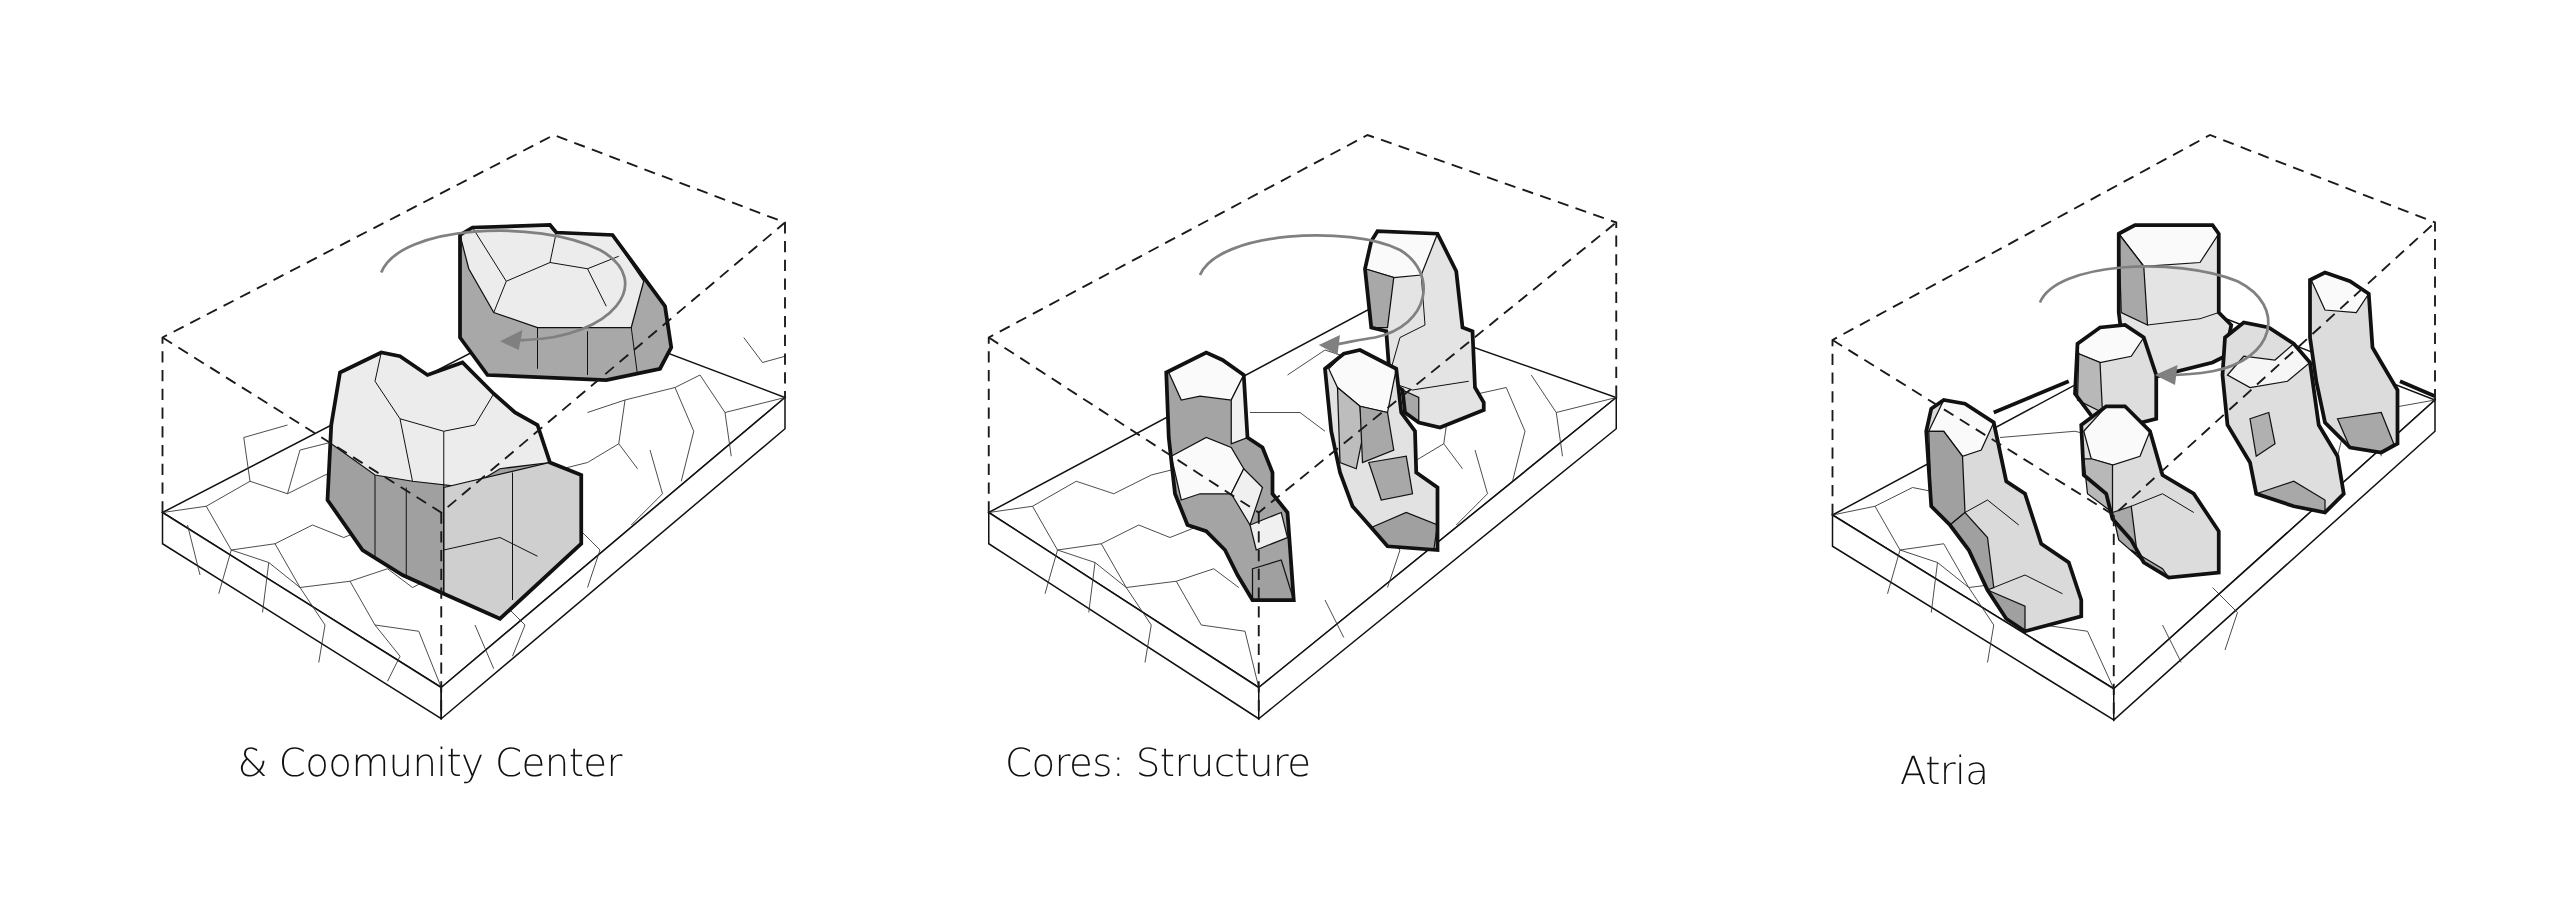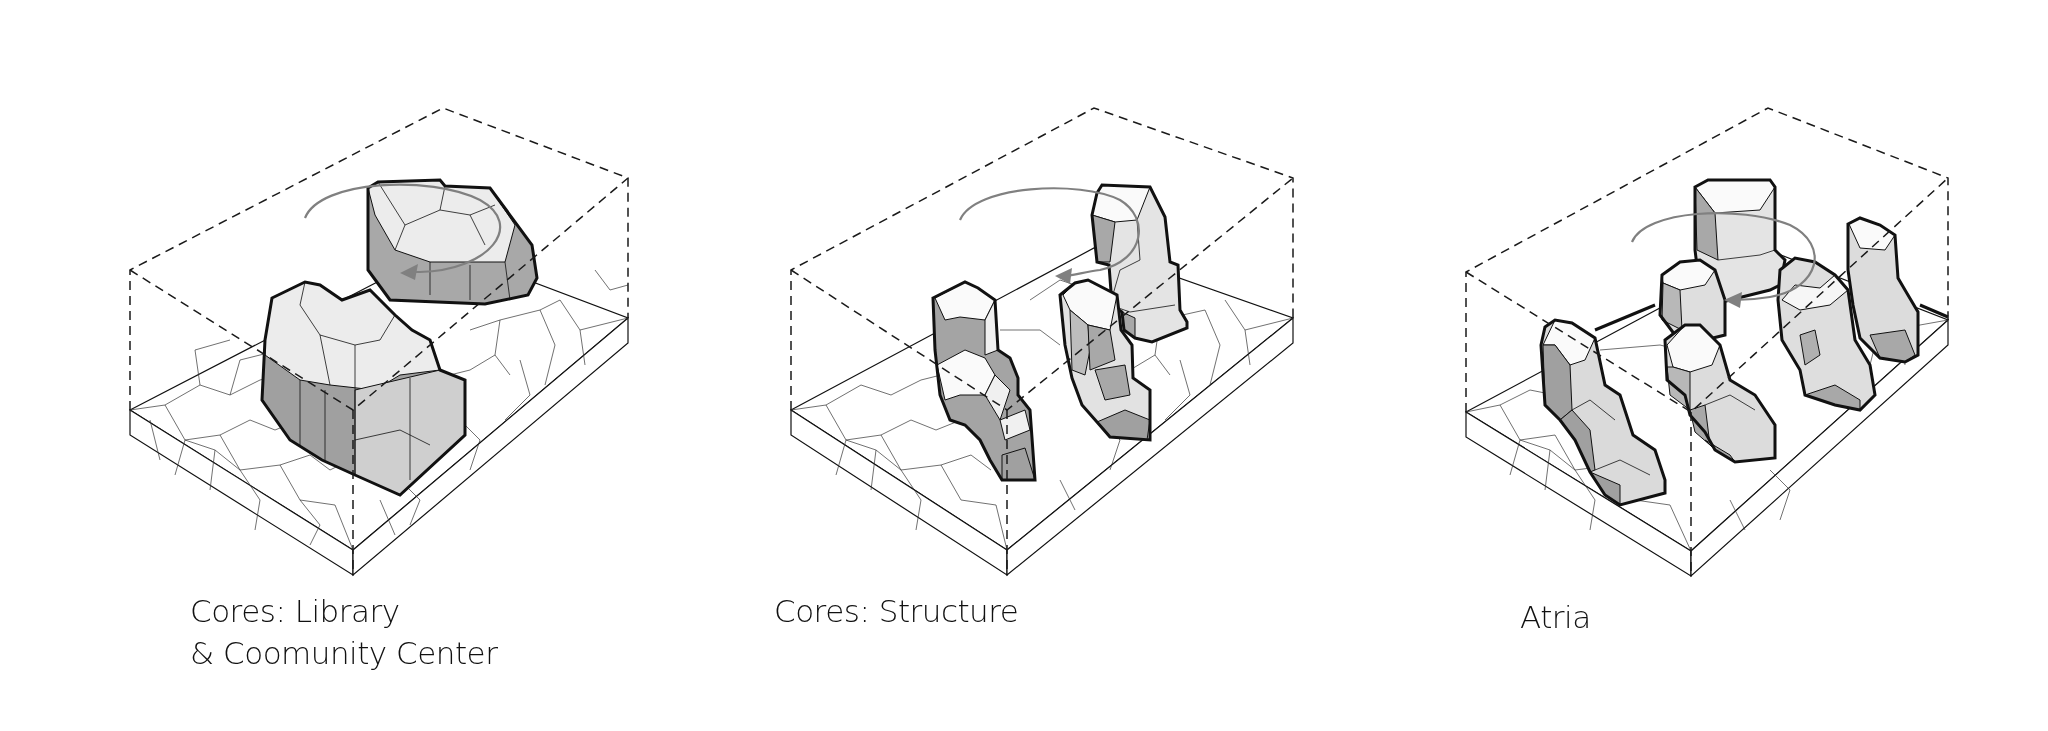--- a/index.html
+++ b/index.html
@@ -78,21 +78,20 @@
       <polyline points="130,270 353,410 628,178"></polyline>
       <line x1="353" y1="410" x2="353" y2="575"></line>
     </g>
 
     <g>
       <path d="M305,218 C 320,180 430,175 480,200 C 525,225 490,270 420,272 L 410,272" fill="none" stroke="#808080" stroke-width="2.2"></path>
       <polygon points="400,273 418,264 415,280" fill="#808080"></polygon>
     </g>
   </svg>
   <div class="caption" style="left:190px;top:590px;">
-    <span>Cores: Library</span>
     <span>&amp; Coomunity Center</span>
   </div>
 </div>
 
 <div class="panel" style="left:0;width:2048px;">
   <svg width="2048" height="731">
     <g fill="#fff" stroke="#111" stroke-width="1.2">
       <polygon points="791,410 1094,248 1293,318 1007,550"></polygon>
       <polygon points="791,410 1007,550 1007,575 791,435"></polygon>
       <polygon points="1007,550 1293,318 1293,343 1007,575"></polygon>
@@ -152,21 +151,21 @@
     <g stroke="#1a1a1a" stroke-width="1.5" fill="none" stroke-dasharray="9,6">
       <polyline points="791,410 791,270 1094,108 1293,178 1293,318"></polyline>
       <polyline points="791,270 1007,410 1293,178"></polyline>
       <line x1="1007" y1="410" x2="1007" y2="575"></line>
     </g>
     <g>
       <path d="M960,220 C 975,185 1080,180 1120,200 C 1150,218 1145,260 1100,270 C 1085,272 1075,275 1065,276" fill="none" stroke="#808080" stroke-width="2.2"></path>
       <polygon points="1055,276 1072,268 1070,284" fill="#808080"></polygon>
     </g>
   </svg>
-  <div class="caption" style="left:774px;top:590px;">
+  <div class="caption" style="left:804px;top:590px;">
     <span>Cores: Structure</span>
   </div>
 </div>
 
 <div class="panel" style="left:0;width:2048px;">
   <svg width="2048" height="731">
     <g fill="#fff" stroke="#111" stroke-width="1.2">
       <polygon points="1466,412 1768,250 1948,320 1691,551"></polygon>
       <polygon points="1466,412 1691,551 1691,576 1466,437"></polygon>
       <polygon points="1691,551 1948,320 1948,345 1691,576"></polygon>

